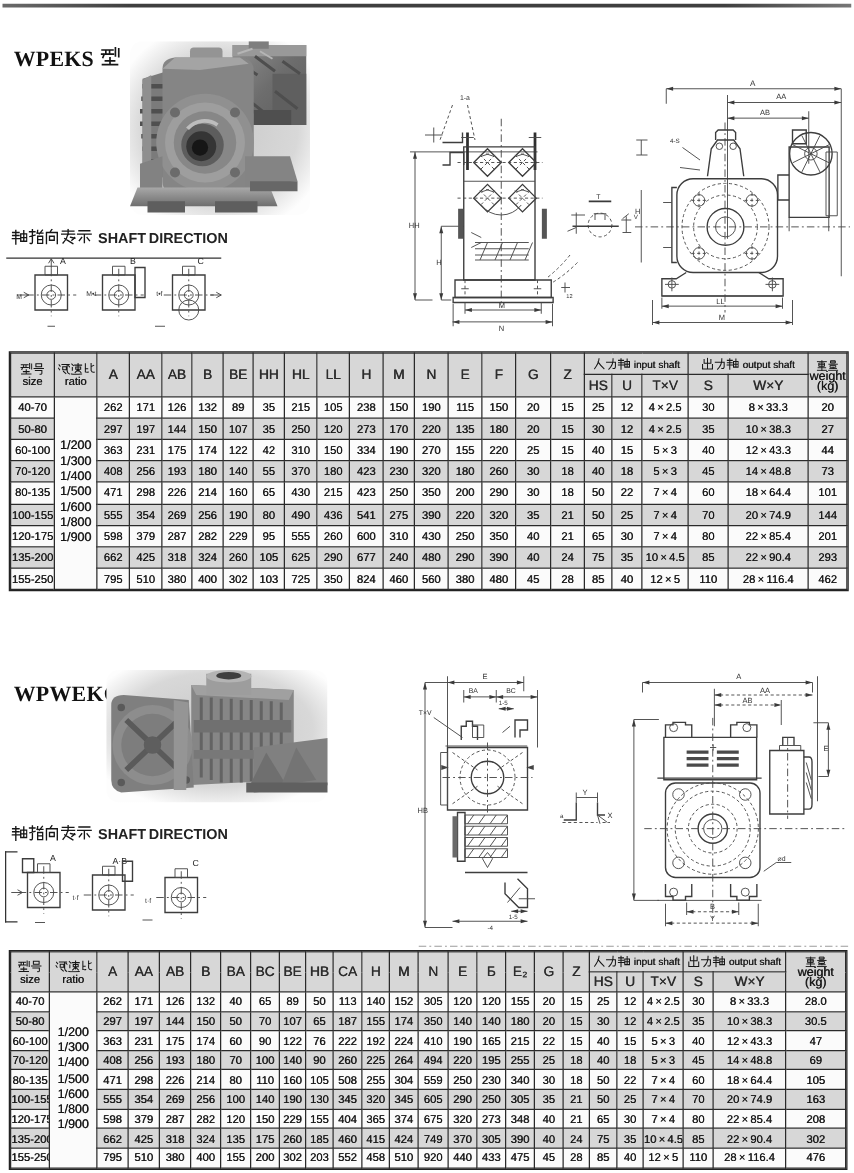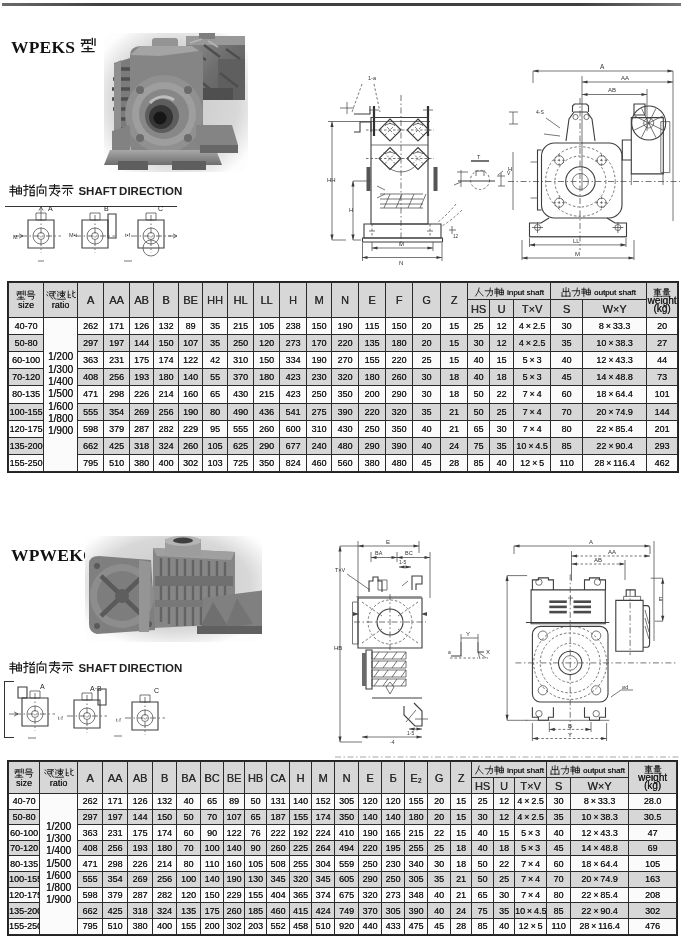--- a/index.html
+++ b/index.html
@@ -989,21 +989,21 @@
             </div>
           </td>
 <td>262</td>
 <td>171</td>
 <td>126</td>
 <td>132</td>
 <td>40</td>
 <td>65</td>
 <td>89</td>
 <td>50</td>
-<td>131</td>
+<td>113</td>
 <td>140</td>
 <td>152</td>
 <td>305</td>
 <td>120</td>
 <td>120</td>
 <td>155</td>
 <td>20</td>
 <td>15</td>
 <td>25</td>
 <td>12</td>

